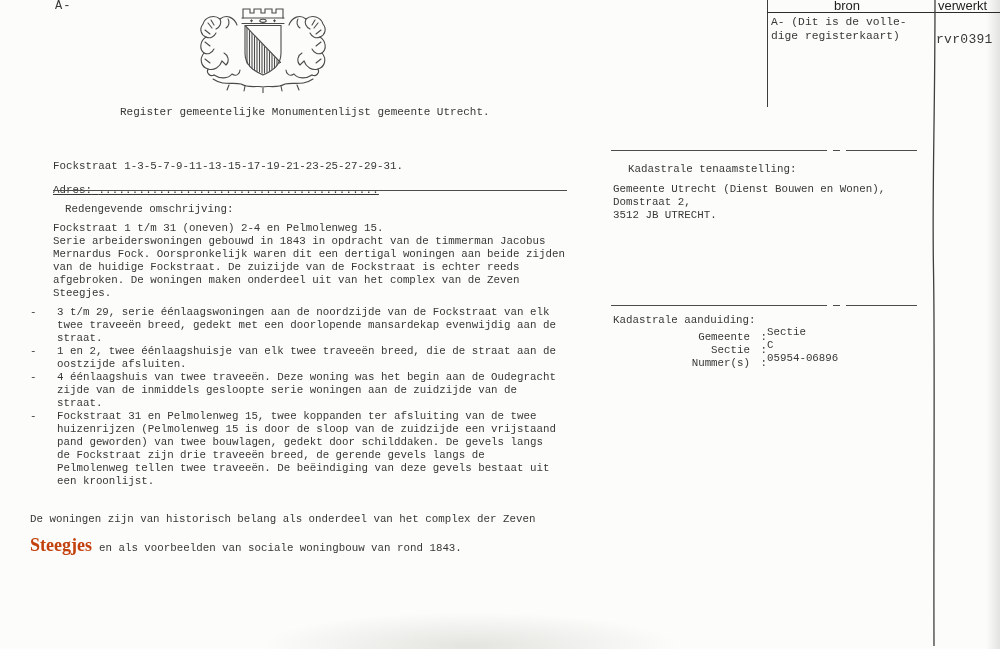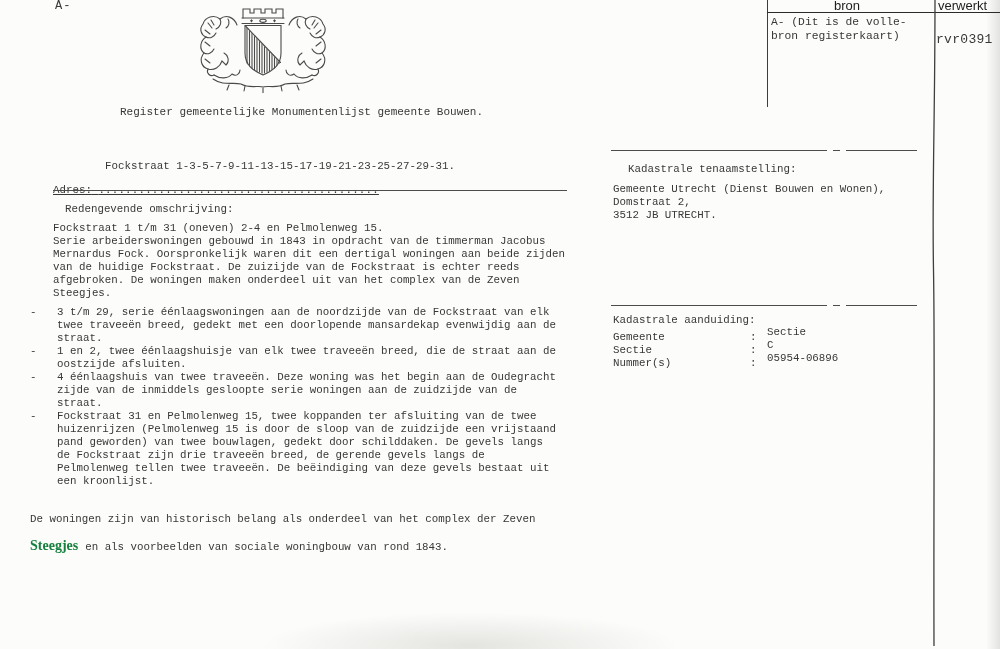--- a/index.html
+++ b/index.html
@@ -20,21 +20,21 @@
   .smudge-bottom{
     position:absolute;left:260px;top:612px;width:420px;height:40px;
     background:radial-gradient(ellipse at 50% 85%, rgba(140,140,132,0.22), rgba(140,140,132,0) 70%);
     pointer-events:none;
   }
   .t{position:absolute;font-size:10.8px;line-height:13px;white-space:pre-line;color:#383838;}
   .corner-mark{left:55px;top:0px;font-size:12px;letter-spacing:1px;}
   .doc-title{left:120px;top:106px;font-size:11px;}
   
   .adres{left:53px;top:148px;font-size:10.8px;line-height:12px;}
-  .adres-value{margin-left:52px;white-space:pre;font-family:Liberation Mono, monospace;}
+  .adres-value{white-space:pre;font-family:Liberation Mono, monospace;}
   .adres-line{white-space:pre;text-decoration:underline;}
   .dots{letter-spacing:0.2px;}
   
   .rule{position:absolute;height:0;border-top:1.4px solid #4c4c4c;}
   .rule-left{left:53px;top:190px;width:514px;}
   .rule-r1a{left:611px;top:150px;width:216px;}
   .rule-r1b{left:833px;top:150px;width:7px;}
   .rule-r1c{left:846px;top:150px;width:71px;}
   .rule-r2a{left:611px;top:305px;width:216px;}
   .rule-r2b{left:833px;top:305px;width:7px;}
@@ -50,28 +50,28 @@
   
   .heading-omschrijving{left:53px;top:203px;padding-left:12px;}
   .para-intro{left:53px;top:222px;}
   .bullets{position:absolute;left:30px;top:306px;font-size:10.8px;line-height:13px;}
   .bullet{display:flex;align-items:flex-start;}
   .bullet .dash{width:27px;flex:none;}
   .bullet .btxt{white-space:pre-line;}
   .closing{left:30px;top:500px;}
   .closing-line2 .steegjes{
     font-family:"Liberation Serif","DejaVu Serif",serif;
-    font-weight:bold;font-size:14px;color:#15803d;margin-right:7px;
+    font-weight:bold;font-size:18px;color:#c2410c;margin-right:7px;
   }
   
   .heading-tenaamstelling{left:613px;top:163px;margin-left:15px;}
   .tenaamstelling-lines{left:613px;top:183px;}
   .heading-aanduiding{left:613px;top:314px;}
   .kad-rows{position:absolute;left:613px;top:331px;font-size:10.8px;line-height:13px;}
-  .kad-row{display:flex;}
+  .kad-row{display:flex;text-align:right;}
   .kad-label{width:137px;flex:none;}
   .kad-sep{width:17px;flex:none;}
   .kad-value{position:relative;top:-5px;}
   svg{display:block;}
   .coa{position:absolute;left:193px;top:5px;}
   .long-vline{position:absolute;left:928px;top:0;}
 </style>
 </head>
 <body>
 
@@ -113,41 +113,41 @@
       </g>
 
       <use href="#lion" transform="translate(2,6)"></use>
       <use href="#lion" transform="translate(138,6) scale(-1,1)"></use>
 
       <path d="M20,74 C30,81 40,77 48,79 C57,84 66,80 70,82 C74,80 83,84 92,79 C100,77 110,81 120,74"></path>
       <path d="M36,80 l-2,5 M70,83 l0,5 M104,80 l2,5 M52,81 l-1,5 M88,81 l1,5"></path>
     </svg>
   </div>
 
-  <div class="t doc-title">Register gemeentelijke Monumentenlijst gemeente Bouwen.</div>
+  <div class="t doc-title">Register gemeentelijke Monumentenlijst gemeente Utrecht.</div>
 
   <div class="t adres">
     <div class="adres-value">Fockstraat 1-3-5-7-9-11-13-15-17-19-21-23-25-27-29-31.</div>
     <div class="adres-line"><span>Adres:</span> <span class="dots">..........................................</span></div>
   </div>
 
   <div class="rule rule-left"></div>
   <div class="rule rule-r1a"></div>
   <div class="rule rule-r1b"></div>
   <div class="rule rule-r1c"></div>
   <div class="rule rule-r2a"></div>
   <div class="rule rule-r2b"></div>
   <div class="rule rule-r2c"></div>
 
   <div class="form-vline-left"></div>
   <div class="form-hline"></div>
   <div class="form-head head-bron">bron</div>
   <div class="form-head head-verwerkt">verwerkt</div>
   <div class="t cell-bron">A- (Dit is de volle-
-bron registerkaart)</div>
+dige registerkaart)</div>
   <div class="t cell-verwerkt">rvr0391</div>
 
   <div class="long-vline">
     <svg width="14" height="649" viewBox="0 0 14 649">
       <path d="M7,0 C7,120 4,190 5.5,270 C7,350 5.5,500 6,646" stroke="#3f3f3f" stroke-width="1.3" fill="none"></path>
     </svg>
   </div>
 
   <div class="t heading-omschrijving">Redengevende omschrijving:</div>
   <div class="t para-intro">Fockstraat 1 t/m 31 (oneven) 2-4 en Pelmolenweg 15.

